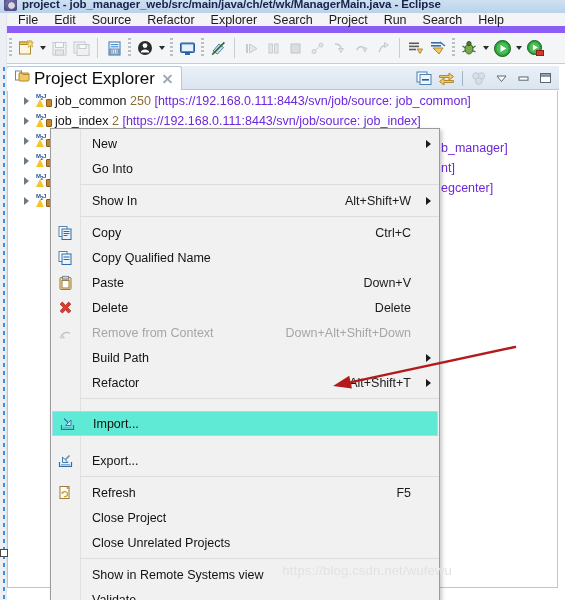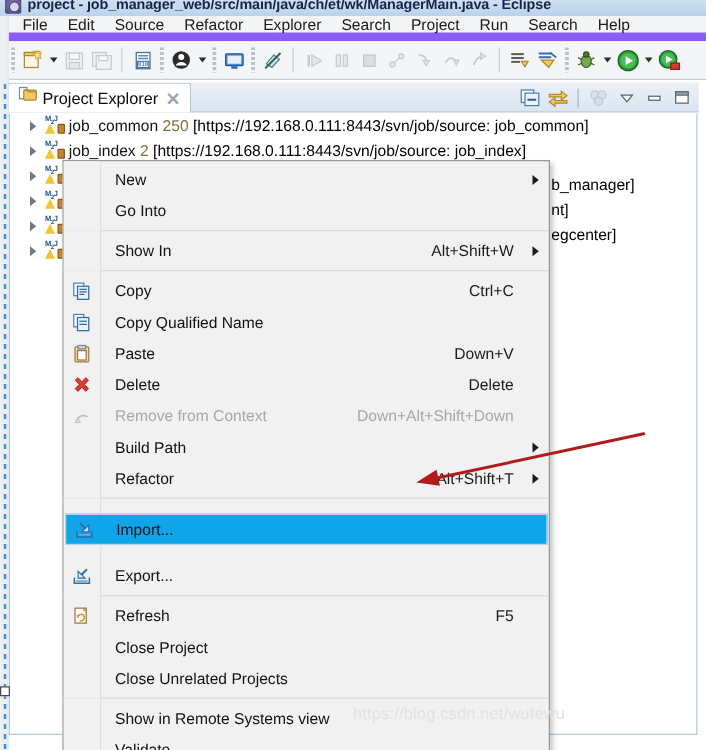--- a/index.html
+++ b/index.html
@@ -92,21 +92,21 @@
     position: absolute; left: 6px; top: 66px; width: 553px; height: 24px;
   }
   .view-tab {
     position: absolute; left: 0; top: 0; height: 24px;
     display: flex; align-items: center; gap: 4px;
     padding: 0 7px 0 8px;
     background: #ffffff;
     border: 1px solid #b4c8dd; border-bottom: none;
     border-radius: 3px 3px 0 0;
   }
-  .view-tab-label { font-size: 13px; color: #0a0a0a; }
+  .view-tab-label { font-size: 17px; color: #0a0a0a; }
   .tab-close {
     width: 13px; height: 13px; position: relative; margin-left: 2px;
   }
   .tab-close::before, .tab-close::after {
     content: ""; position: absolute; left: 1px; top: 6px;
     width: 11px; height: 2px; background: #9aa6b2;
   }
   .tab-close::before { transform: rotate(45deg); }
   .tab-close::after  { transform: rotate(-45deg); }
   .view-tab-strip {
@@ -138,21 +138,21 @@
     width: 13px; height: 13px; flex: 0 0 13px;
     display: flex; align-items: center; justify-content: center;
   }
   .tw::after {
     content: ""; width: 0; height: 0;
     border-top: 4px solid transparent; border-bottom: 4px solid transparent;
     border-left: 5px solid #6d7a86;
   }
   .tree-label { font-size: 12.5px; color: #111; }
   .tree-label .rev  { color: #8a6d3b; }
-  .tree-label .loc  { color: #000000; }
+  .tree-label .loc  { color: #6d28d9; }
   .tree-row.selected .selbox {
     position: absolute; left: 28px; top: 0; height: 20px;
     border: 1px solid #7daee0; background: #dbeaf8;
     z-index: -1;
   }
 
   
   .pico { position: relative; width: 16px; height: 15px; flex: 0 0 16px; }
   .pico .mj {
     position: absolute; left: 0; top: -1px;
@@ -210,21 +210,21 @@
   }
   .ctx-item .ci-arrow::after {
     content: ""; width: 0; height: 0;
     border-top: 4px solid transparent; border-bottom: 4px solid transparent;
     border-left: 5px solid #1b1b1b;
   }
   .ctx-item.no-arrow .ci-arrow::after { border: none; }
   .ctx-item.disabled { color: #a6a6a6; }
   .ctx-item.disabled .ci-accel { color: #a6a6a6; }
   .ctx-item.highlight {
-    background: #0ea5e9;
+    background: #5eead4;
     border: 1px solid #b9d2ea;
     height: 25px;
     margin: 12px 1px;
     padding-left: 28px;
   }
   .ctx-sep {
     height: 1px; margin: 3px 0 3px 0;
     background: #dcdcdc; position: relative; z-index: 2;
   }
   .ctx-sep::after {

